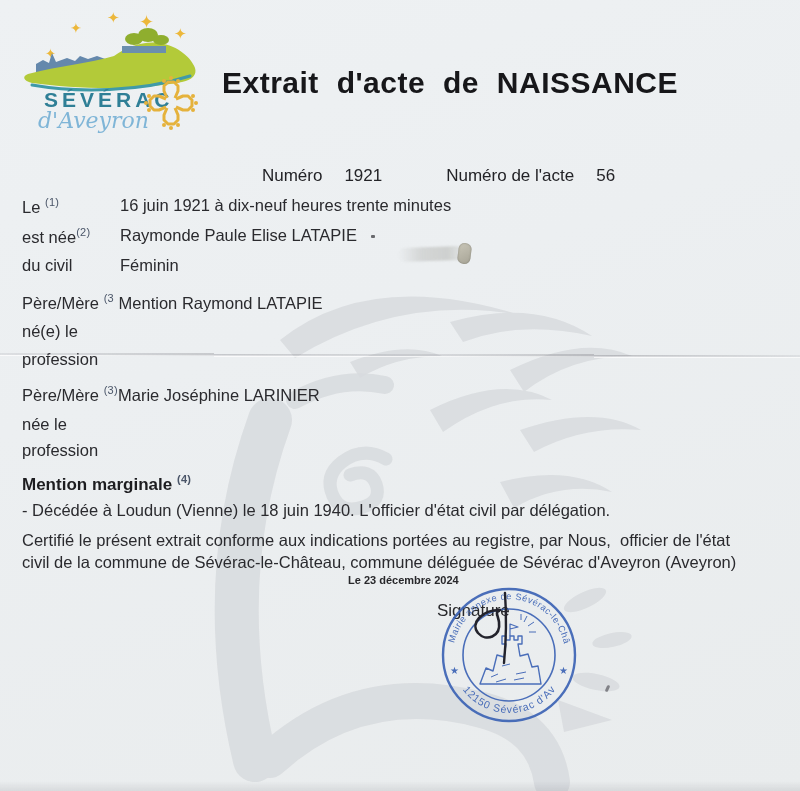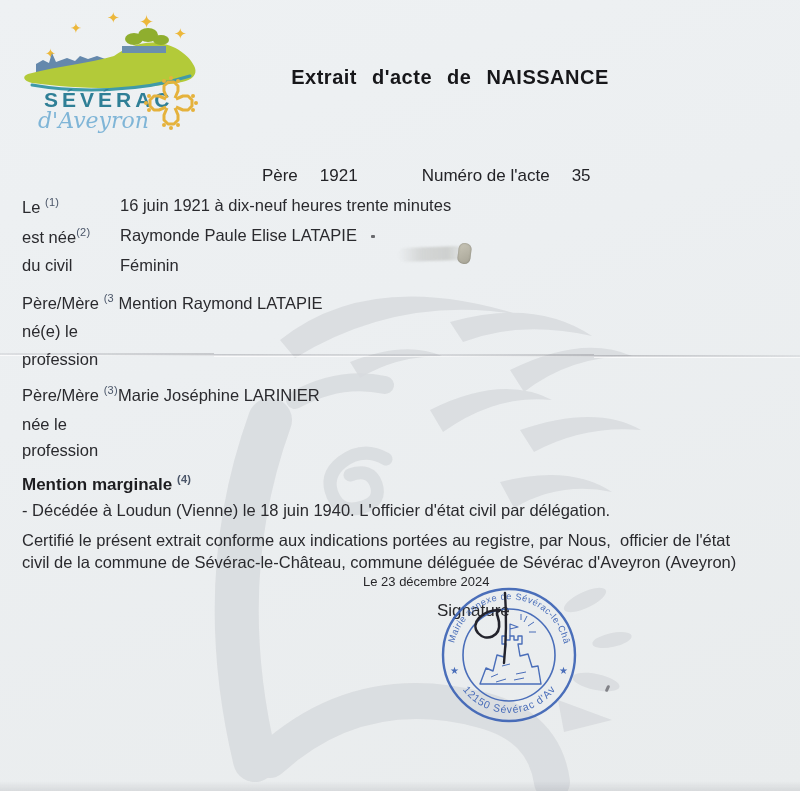--- a/index.html
+++ b/index.html
@@ -11,34 +11,34 @@
   }
   .page::after{
     content:"";position:absolute;left:0;right:0;bottom:0;height:10px;
     background:linear-gradient(to bottom,rgba(0,0,0,0),rgba(60,60,70,.10));
     pointer-events:none;
   }
   .abs{position:absolute;}
   
   .doc-title{
     left:200px;top:66px;width:500px;text-align:center;
-    font-size:20px;font-weight:bold;letter-spacing:.5px;word-spacing:9px;
+    font-size:30px;font-weight:bold;letter-spacing:.5px;word-spacing:9px;
     color:#17171a;
   }
   .meta-row{left:243px;top:146px;font-size:17px;color:#232327;white-space:pre;}
   .meta-row .gap-s{display:inline-block;width:22px;}
   .meta-row .gap-l{display:inline-block;width:64px;}
   
   .lbl,.val,.inline-row,.cert-line{font-size:16.5px;color:#2a2a2e;white-space:pre;}
   .lbl{left:22px;}
   .val{left:120px;}
   sup.mark{font-size:11px;color:#4a5568;letter-spacing:.3px;}
   .inline-row{left:22px;}
   .mention-title{left:22px;top:473px;font-size:17px;font-weight:bold;color:#1d1d20;}
-  .date-line{left:363px;top:574px;font-size:13px;}
+  .date-line{left:348px;top:574px;font-size:11px;font-weight:bold;}
   .sig-label{left:437px;top:601px;font-size:17px;}
   
   .crease{
     left:0;top:354px;width:800px;height:2px;transform:rotate(.15deg);
     background:linear-gradient(to right,rgba(125,125,132,.14),rgba(125,125,132,.34) 28%,rgba(125,125,132,.18) 52%,rgba(125,125,132,.38) 78%,rgba(125,125,132,.12));
     box-shadow:0 1px 0 rgba(255,255,255,.7);
   }
   .smudge{
     left:398px;top:247px;width:66px;height:14px;border-radius:8px;
     background:linear-gradient(to right,rgba(160,160,155,0) 0%,rgba(150,150,145,.28) 35%,rgba(150,150,142,.34) 75%,rgba(150,150,142,.1));
@@ -128,21 +128,21 @@
         <circle cx="22" cy="-7" r="2"></circle>
           <circle cx="25" cy="0" r="2"></circle>
           <circle cx="22" cy="7" r="2"></circle>
       </g>
     </g>
   </svg>
 
   <div class="abs doc-title">Extrait d'acte de NAISSANCE</div>
 
   <div class="abs meta-row">
-    <span>Père</span><span class="gap-s"></span><span>1921</span><span class="gap-l"></span><span>Numéro de l'acte</span><span class="gap-s"></span><span>35</span>
+    <span>Numéro</span><span class="gap-s"></span><span>1921</span><span class="gap-l"></span><span>Numéro de l'acte</span><span class="gap-s"></span><span>56</span>
   </div>
 
   <div class="abs lbl" style="top:196px;"><span>Le</span> <sup class="mark">(1)</sup></div>
   <div class="abs val" style="top:196px;">16 juin 1921 à dix-neuf heures trente minutes</div>
 
   <div class="abs lbl" style="top:226px;"><span>est née</span><sup class="mark">(2)</sup></div>
   <div class="abs val" style="top:226px;">Raymonde Paule Elise LATAPIE</div>
 
   <div class="abs lbl" style="top:256px;">du civil</div>
   <div class="abs val" style="top:256px;">Féminin</div>

